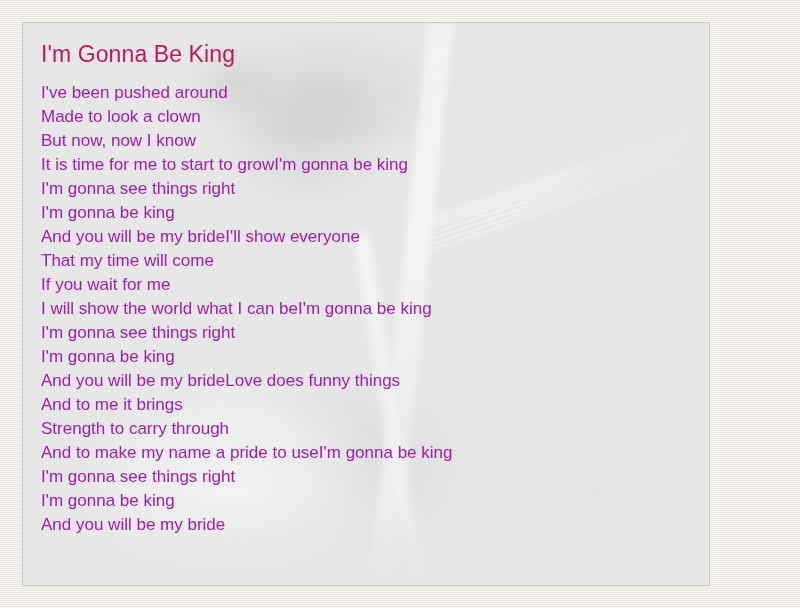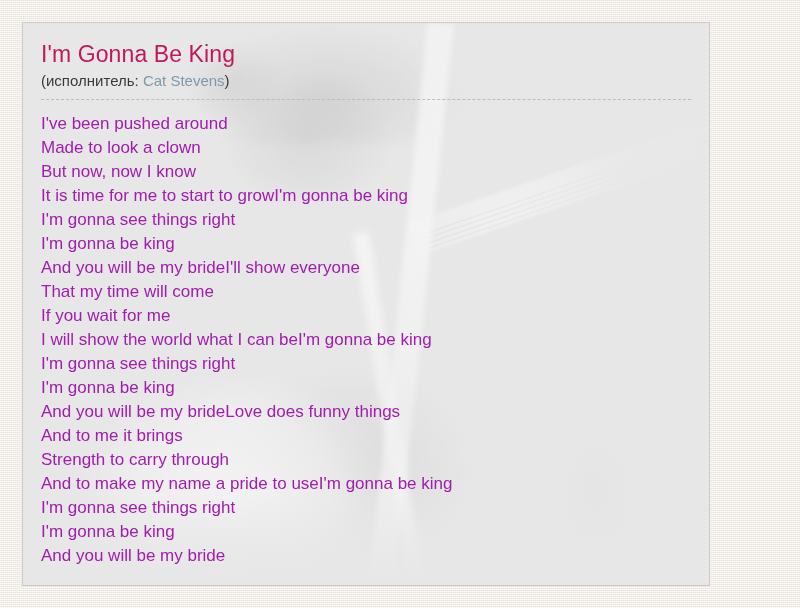--- a/index.html
+++ b/index.html
@@ -248,18 +248,17 @@
       <div class="wm-wash"></div>
       <div class="wm-right-fade"></div>
       <div class="wm-bottom-fade"></div>
     </div>
   </div>
 
   <div class="card-content">
 
     <h1 class="song-title">I'm Gonna Be King</h1>
 
-    <div class="artist-line"><span>(исполнитель: </span><a class="artist-link">Cat Stevens</a><span>)</span></div>
 
     <div class="lyrics-body" id="lyrics-body"><span class="lyric-line">I've been pushed around</span><span class="lyric-line">Made to look a clown</span><span class="lyric-line">But now, now I know</span><span class="lyric-line">It is time for me to start to growI'm gonna be king</span><span class="lyric-line">I'm gonna see things right</span><span class="lyric-line">I'm gonna be king</span><span class="lyric-line">And you will be my brideI'll show everyone</span><span class="lyric-line">That my time will come</span><span class="lyric-line">If you wait for me</span><span class="lyric-line">I will show the world what I can beI'm gonna be king</span><span class="lyric-line">I'm gonna see things right</span><span class="lyric-line">I'm gonna be king</span><span class="lyric-line">And you will be my brideLove does funny things</span><span class="lyric-line">And to me it brings</span><span class="lyric-line">Strength to carry through</span><span class="lyric-line">And to make my name a pride to useI'm gonna be king</span><span class="lyric-line">I'm gonna see things right</span><span class="lyric-line">I'm gonna be king</span><span class="lyric-line">And you will be my bride</span></div>
 
   </div>
 </div>
 
 </body></html>

